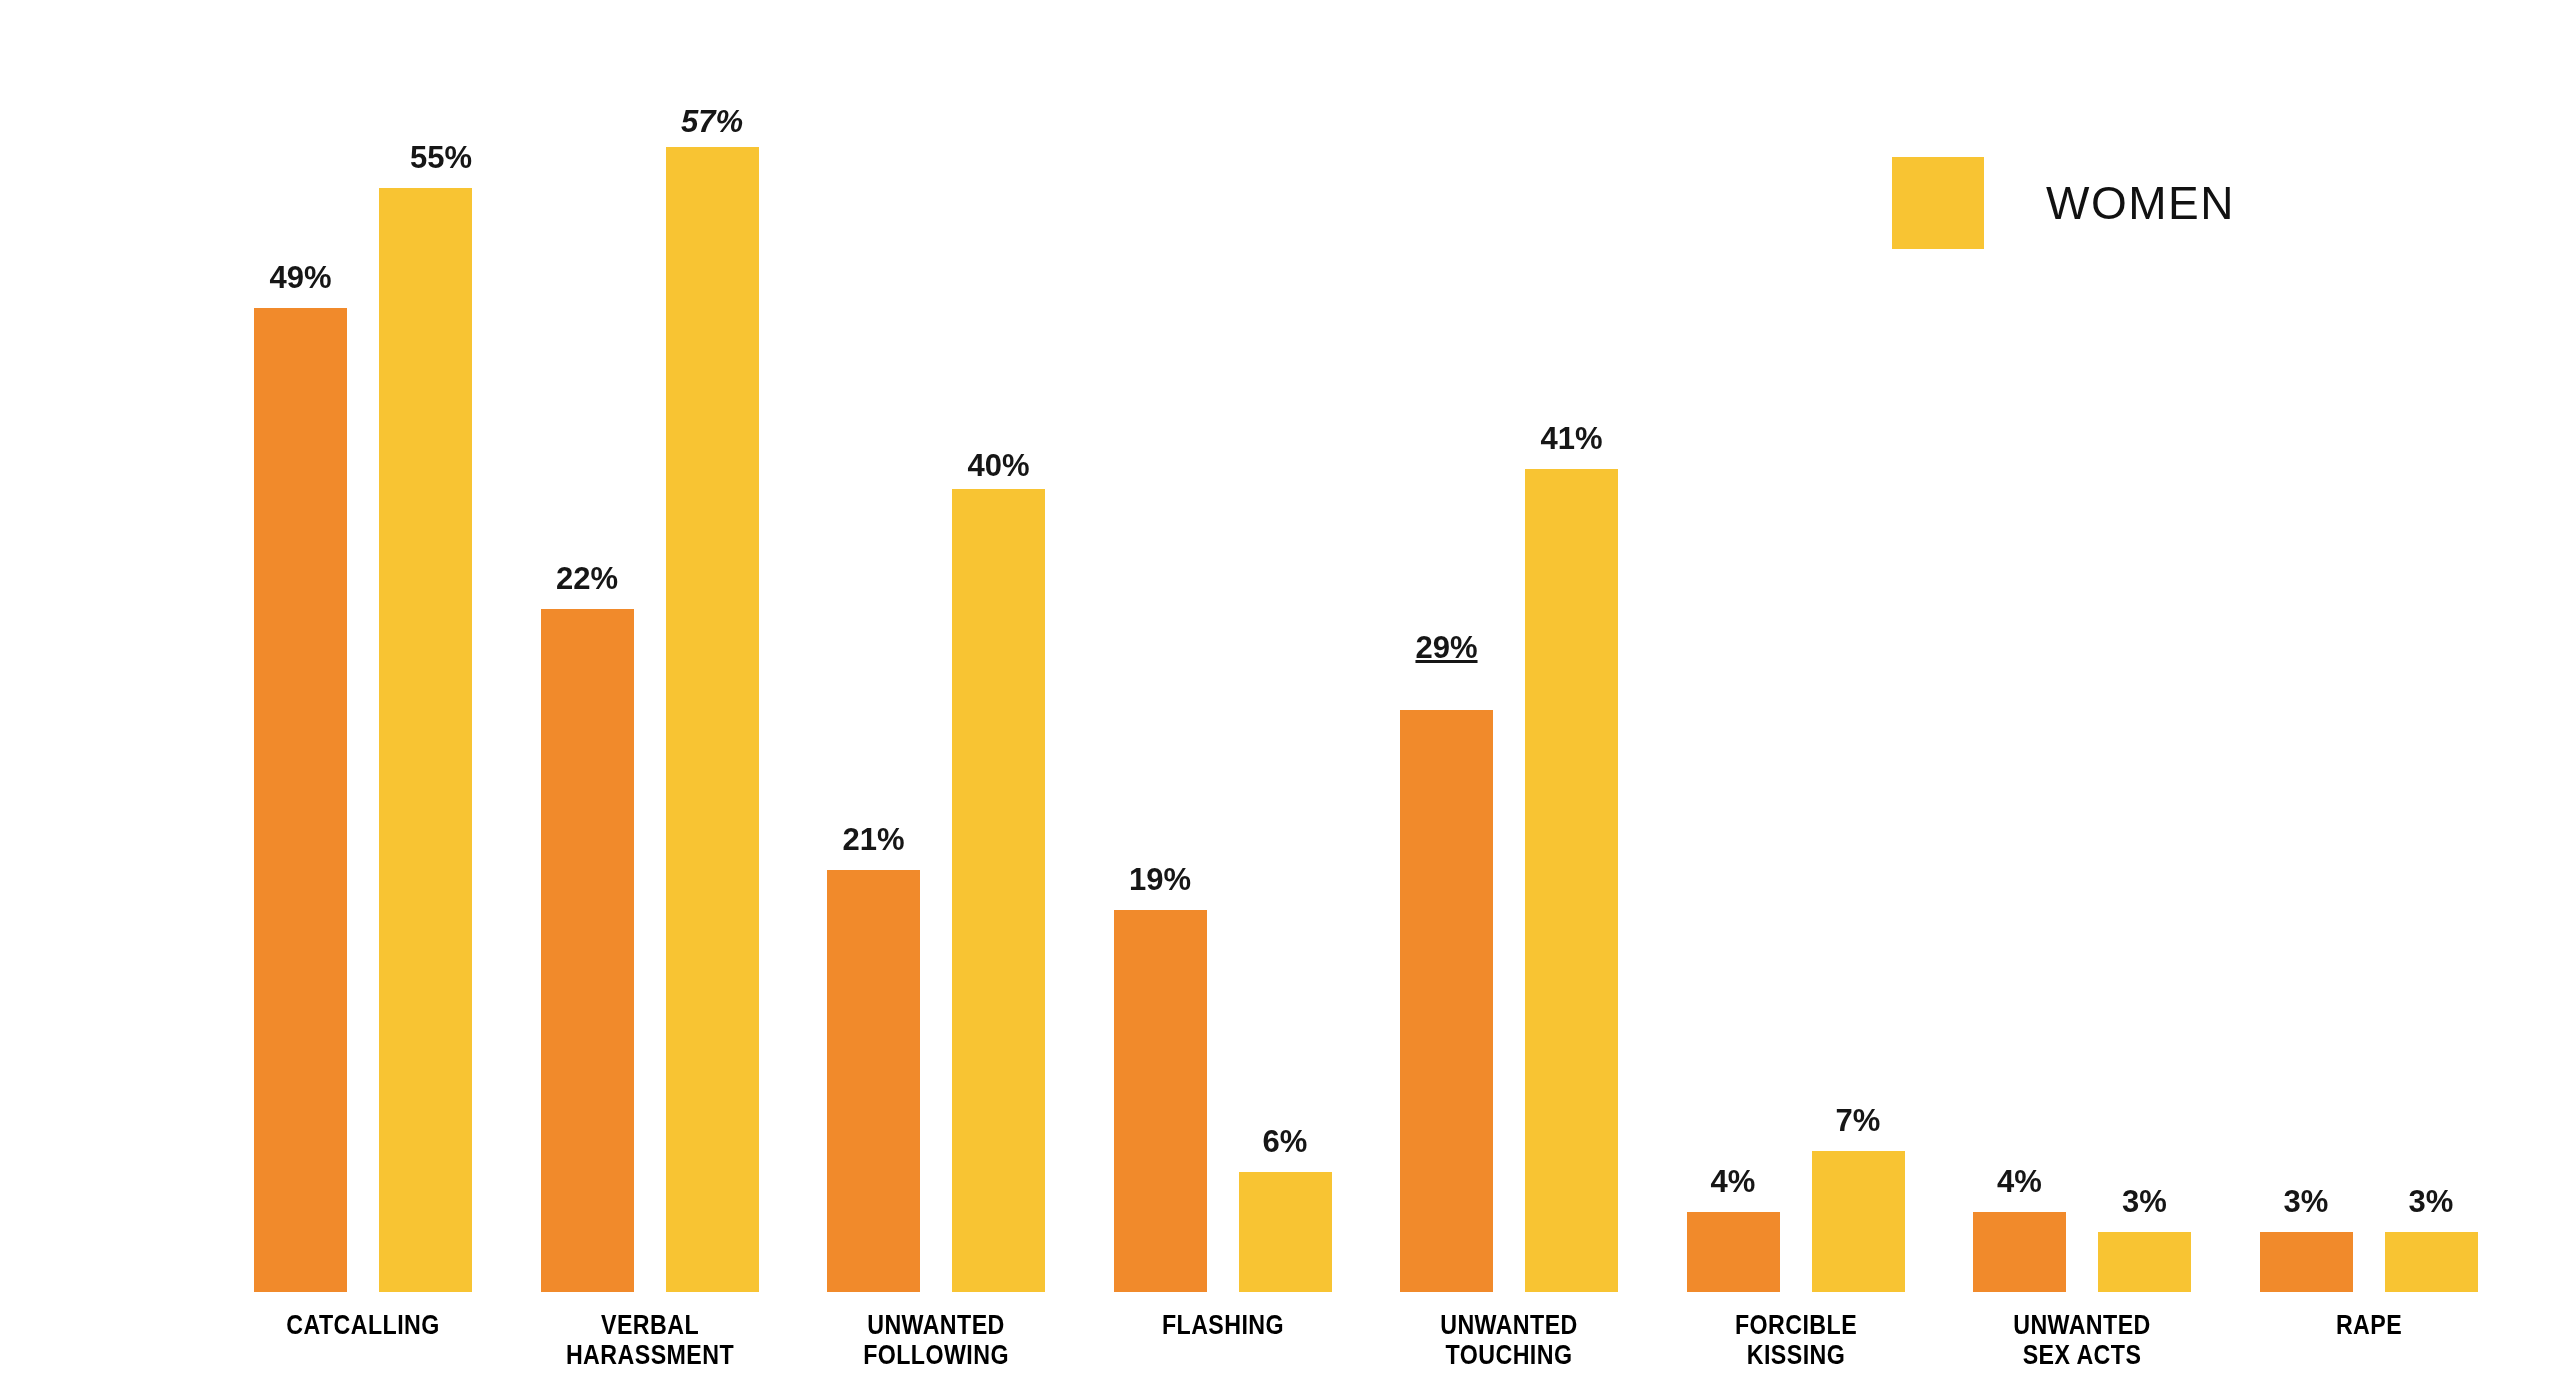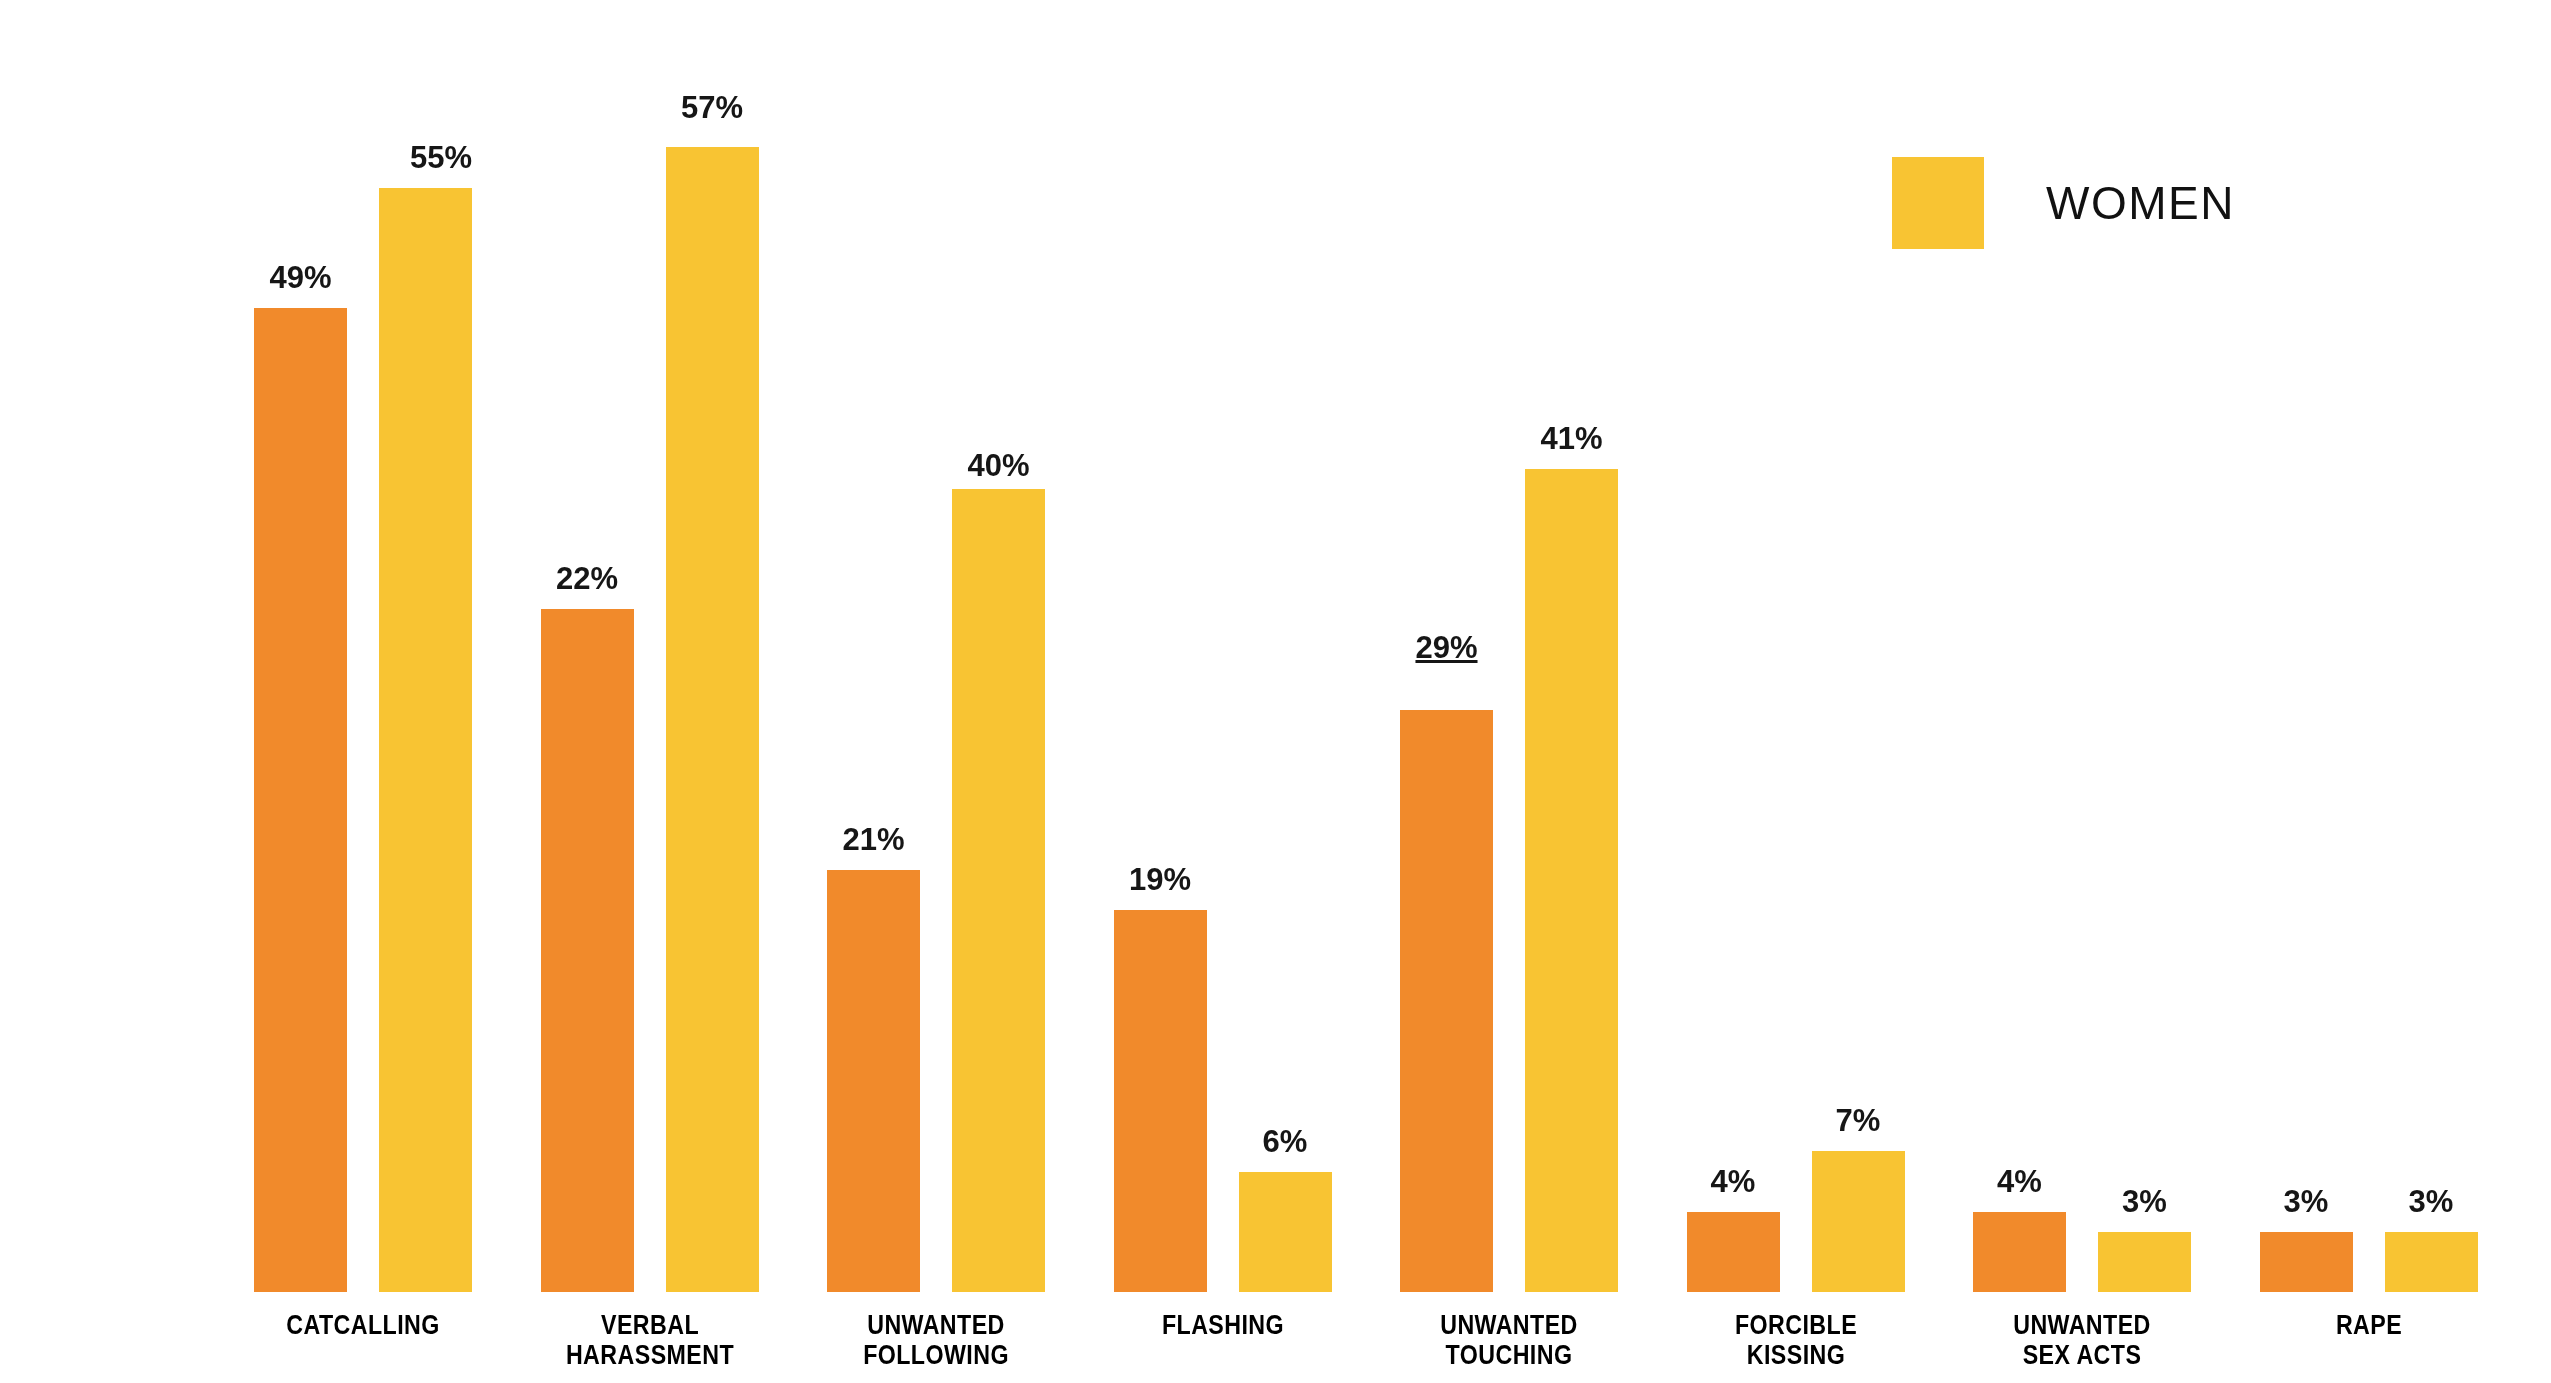--- a/index.html
+++ b/index.html
@@ -123,21 +123,21 @@
       <div class="bar bar-men" style="left: 14px; width: 93px; height: 983.92px;"></div>
       <div class="bar-value" style="left: 14px; width: 93px; top: 262.08px;">49%</div>
       <div class="bar bar-women" style="left: 139px; width: 93px; height: 1104.4px;"></div>
       <div class="bar-value" style="left: 139px; width: 93px; top: 141.6px; text-align: right;">55%</div>
       <div class="cat-label" style="left: -47px; width: 340px;">
         <span>CATCALLING</span>
       </div>
       <div class="bar bar-men" style="left: 300.5px; width: 93px; height: 682.72px;"></div>
       <div class="bar-value" style="left: 300.5px; width: 93px; top: 563.28px;">22%</div>
       <div class="bar bar-women" style="left: 425.5px; width: 93px; height: 1144.56px;"></div>
-      <div class="bar-value" style="left: 425.5px; width: 93px; top: 92px;">57%</div>
+      <div class="bar-value" style="left: 425.5px; width: 93px; top: 106px; font-style: italic;">57%</div>
       <div class="cat-label" style="left: 239.5px; width: 340px;">
         <span>VERBAL</span>
         <span>HARASSMENT</span>
       </div>
       <div class="bar bar-men" style="left: 587px; width: 93px; height: 421.68px;"></div>
       <div class="bar-value" style="left: 587px; width: 93px; top: 824.32px;">21%</div>
       <div class="bar bar-women" style="left: 712px; width: 93px; height: 803.2px;"></div>
       <div class="bar-value" style="left: 712px; width: 93px; top: 450px;">40%</div>
       <div class="cat-label" style="left: 526px; width: 340px;">
         <span>UNWANTED</span>

